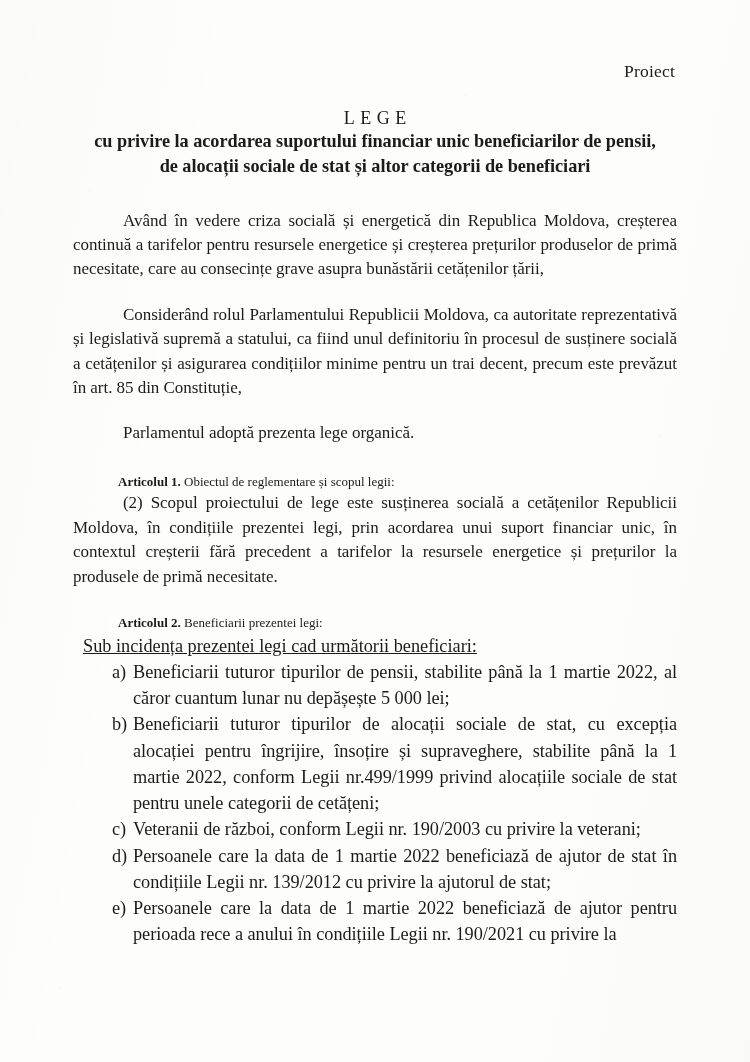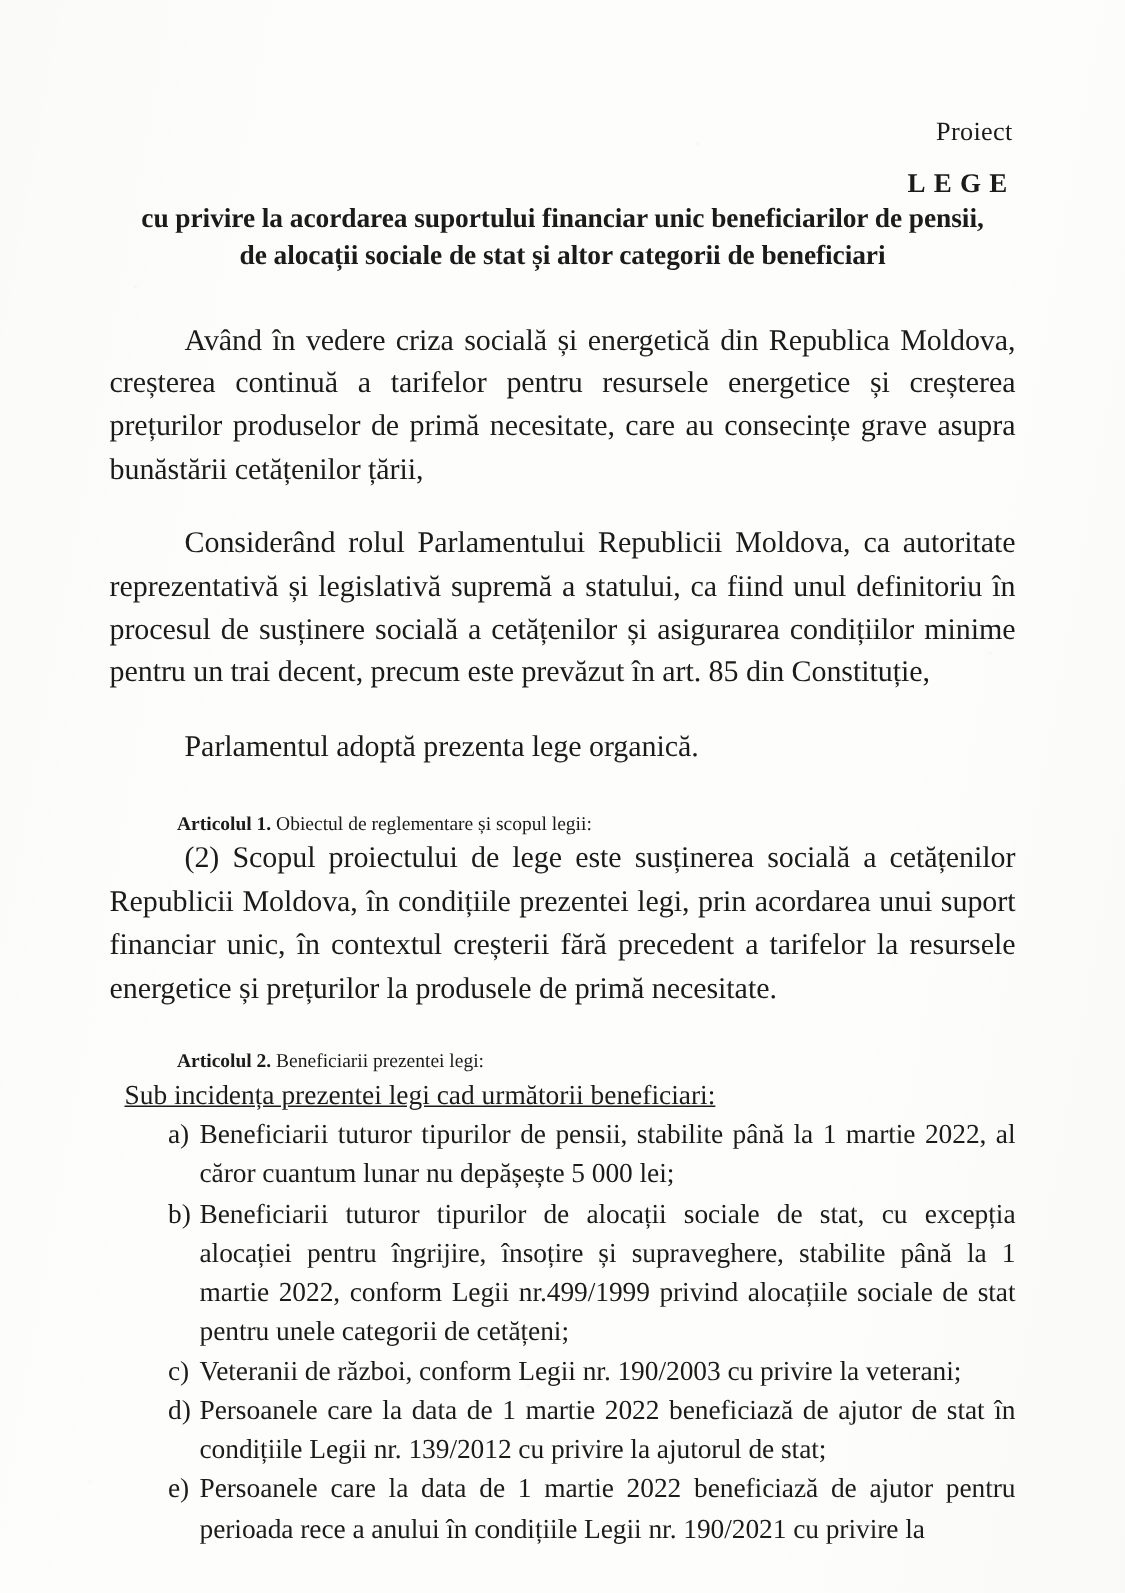--- a/index.html
+++ b/index.html
@@ -38,58 +38,58 @@
       radial-gradient(circle at 88% 41%, rgba(0,0,0,0.016) 0 1px, transparent 1.6px),
       radial-gradient(circle at 24% 63%, rgba(0,0,0,0.016) 0 1px, transparent 1.6px),
       radial-gradient(circle at 47% 87%, rgba(0,0,0,0.018) 0 1px, transparent 1.6px),
       radial-gradient(circle at 8% 93%,  rgba(0,0,0,0.014) 0 1px, transparent 1.6px),
       linear-gradient(100deg, rgba(0,0,0,0.012) 0%, rgba(0,0,0,0) 28%, rgba(0,0,0,0) 72%, rgba(0,0,0,0.015) 100%);
   }
 
   .content {
     position: absolute;
     left: 73px;
-    top: 16px;
+    top: 0;
     width: 604px;
     height: 912px;
   }
 
   
   .proiect-line {
     text-align: right;
     font-size: 17.5px;
     line-height: 1;
     padding-top: 63px;
     padding-right: 2px;
     letter-spacing: 0.2px;
   }
 
   
   .law-word {
-    text-align: right;
-    font-weight: 700;
+    text-align: center;
+    font-weight: 400;
     font-size: 18px;
     letter-spacing: 5.5px;
-    margin-top: 15px;
+    margin-top: 27px;
     text-indent: 5.5px;
   }
   .law-title {
     text-align: center;
     font-weight: 700;
     font-size: 18.3px;
     line-height: 1.37;
     padding: 0 16px;
     letter-spacing: -0.05px;
   }
 
   
   .para {
     text-align: justify;
     text-justify: inter-word;
-    font-size: 20px;
+    font-size: 17px;
     line-height: 1.435;
     text-indent: 50px;
     margin: 0;
     letter-spacing: -0.04px;
   }
   .para.gap-xl { margin-top: 30px; }
   .para.gap-l  { margin-top: 21px; }
   .para.gap-s  { margin-top: 0; }
 
   .art-head {

